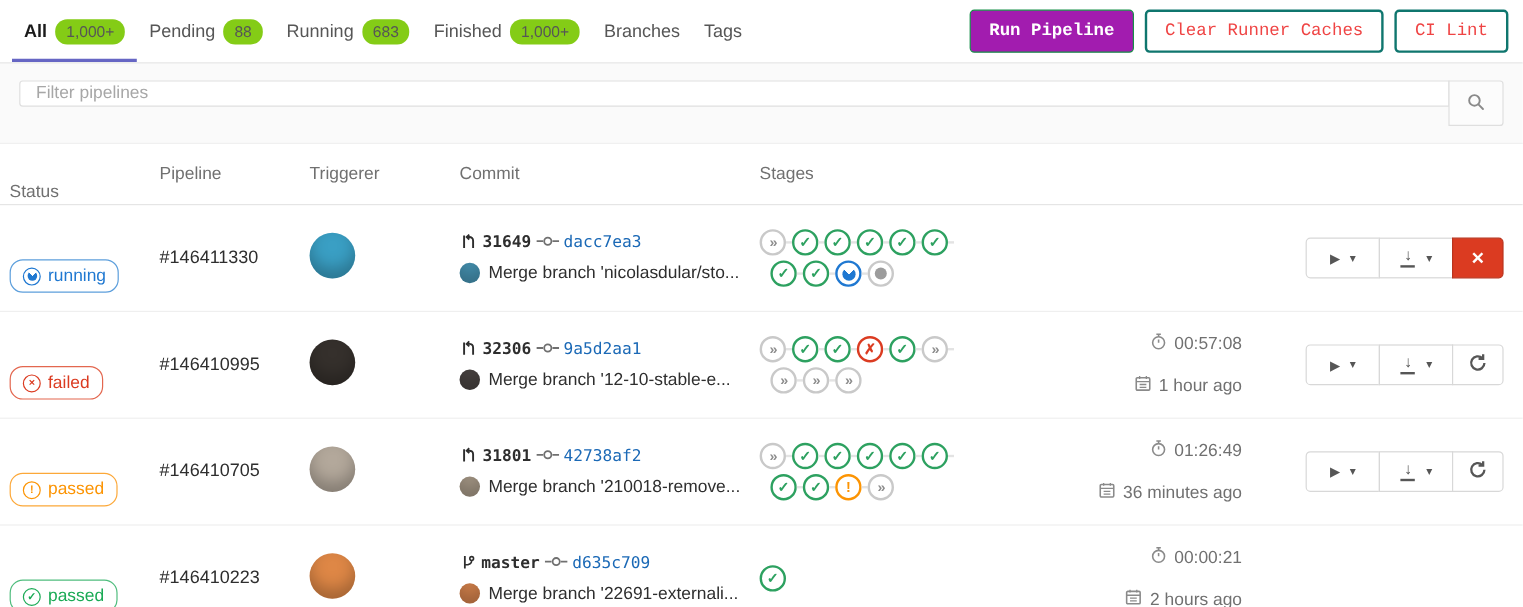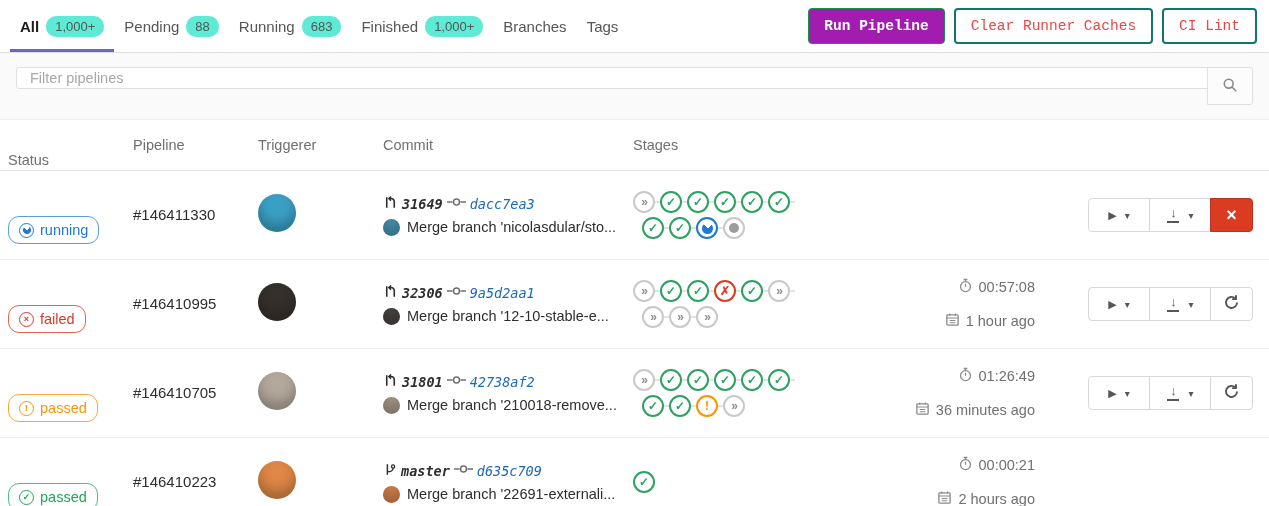--- a/index.html
+++ b/index.html
@@ -4,21 +4,21 @@
 <style>
   * { box-sizing: border-box; margin: 0; padding: 0; }
   html,body { width:1269px; height:506px; overflow:hidden; background:#fff;
     font-family:"Liberation Sans", sans-serif; color:#2e2e2e; }
 
   
   .topbar { display:flex; align-items:stretch; height:53px; border-bottom:1px solid #dfdfdf; padding:0 12px 0 10px;gap:12px; }
   .tabs { display:flex; }
   .tab { display:flex; align-items:center; gap:7px; padding:0 10px; font-size:15px; color:#565656; cursor:pointer; white-space:nowrap; }
   .tab.active { color:#1b1b1b; font-weight:bold; box-shadow: inset 0 -3px 0 #6666c4; }
-  .count-badge { background:#5eead4; color:#565656; font-weight:normal; font-size:13px; padding:3px 9px; border-radius:10px; }
+  .count-badge { background:#84cc16; color:#565656; font-weight:normal; font-size:13px; padding:3px 9px; border-radius:10px; }
   .topbar-actions { margin-left:auto; display:flex; align-items:center; gap:9px; }
   .btn { height:36px; padding:0 15px; font-size:14.5px; border-radius:4px; cursor:pointer;
          font-family:"Liberation Sans",sans-serif; }
   .btn-green { background:#a21caf; border:1px solid #168f48; color:#fff; font-weight:bold;font-family:Liberation Mono, monospace; }
   .btn-default { background:#fff; border:2px solid #0f766e; color:#ef4444;font-family:Liberation Mono, monospace; }
 
   
   .filter-band { background:#fafafa; border-bottom:1px solid #f0f0f0; padding:14px 16px; display:flex; }
   .filter-group { display:flex; flex:1; }
   .filter-input { flex:1; height:22px; border:1px solid #dfdfdf; border-radius:3px 0 0 3px; padding:0 13px;
@@ -51,21 +51,21 @@
   .pie { width:8px; height:8px; border-radius:50%;
          background:conic-gradient(#1f78d1 0deg 270deg, transparent 270deg 360deg); transform:rotate(45deg); }
 
   .pipeline-id { font-size:15px; color:#2e2e2e; text-decoration:none; cursor:pointer; }
 
   .avatar { width:38px; height:38px; border-radius:50%; display:inline-block; cursor:pointer;
             background:#ccc; box-shadow: inset 0 -8px 12px rgba(0,0,0,.25); }
   .avatar.sm { width:17px; height:17px; flex:none; }
 
   
-  .commit-refs { display:flex; align-items:center; gap:4px;font-style:italic; }
+  .commit-refs { display:flex; gap:4px; }
   .mono { font-family:"DejaVu Sans Mono", monospace; font-size:13.5px; }
   .ref-name { font-weight:bold; color:#2e2e2e; text-decoration:none; cursor:pointer; }
   .sha { color:#1b69b6; text-decoration:none; cursor:pointer; }
   .commit-msg-line { display:flex; align-items:center; gap:7px; margin-top:5px; }
   .commit-msg { font-size:14.5px; color:#2e2e2e; text-decoration:none; cursor:pointer; white-space:nowrap; }
 
   
   .stage-line { display:flex; align-items:center; height:26px; }
   .stage-line.indent { margin-left:9px; }
   .stage { width:22px; height:22px; border:2px solid; border-radius:50%; background:#fff; flex:none; cursor:pointer;

